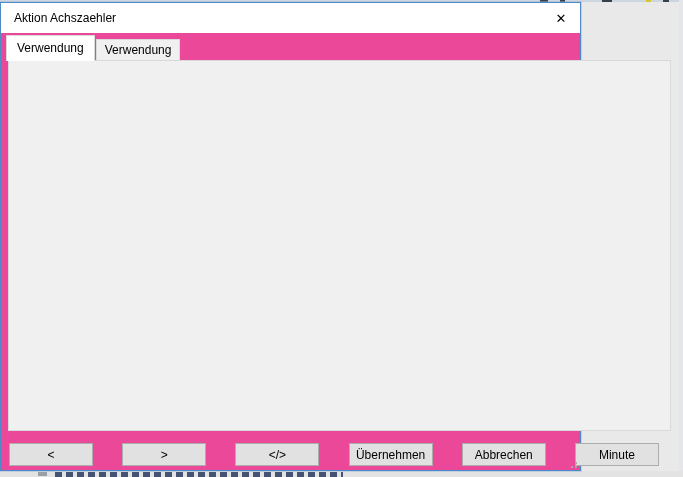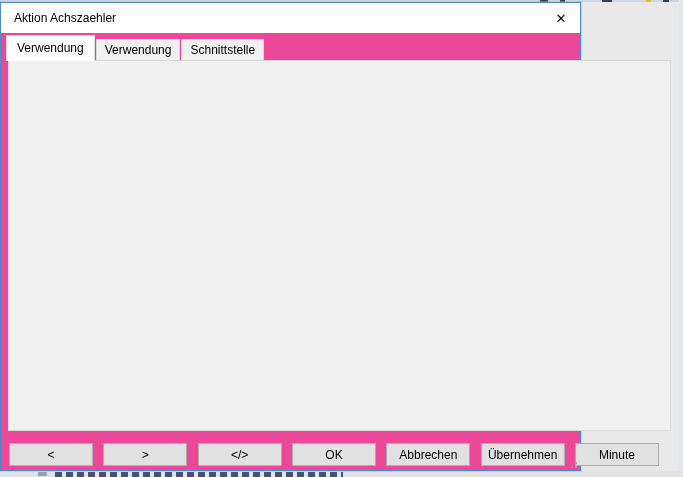--- a/index.html
+++ b/index.html
@@ -134,21 +134,20 @@
   <div class="titlebar">
     <span class="title">Aktion Achszaehler</span>
     <span class="close-btn">
       <span>✕</span>
     </span>
   </div>
 
   <div class="tabstrip">
     <div class="tab active"><span>Verwendung</span></div>
     <div class="tab"><span>Verwendung</span></div>
-    <div class="tab"><span>Schnittstelle</span></div>
   </div>
 
   <div class="tabpage"></div>
 
   <span class="flabel" style="top:66px">Type</span>
   <div class="combo readonly" style="left:101px; top:66px; width:556px">
     <span class="text">Ext. Programm starten.</span>
     <span class="chev"></span>
   </div>
 
@@ -268,23 +267,22 @@
             </span>
         </span>
       </span>
     </div>
   </div>
 
   <div class="footer">
     <div class="btn">&lt;</div>
     <div class="btn">&gt;</div>
     <div class="btn">&lt;/&gt;</div>
-    <div class="btn">OK</div>
+    <div class="btn">Übernehmen</div>
     <div class="btn">Abbrechen</div>
-    <div class="btn">Übernehmen</div>
     <div class="btn">Minute</div>
   </div>
 
   <div class="grip">
       <b></b>
       <b></b>
       <b></b>
     </div>
 </div>
 

